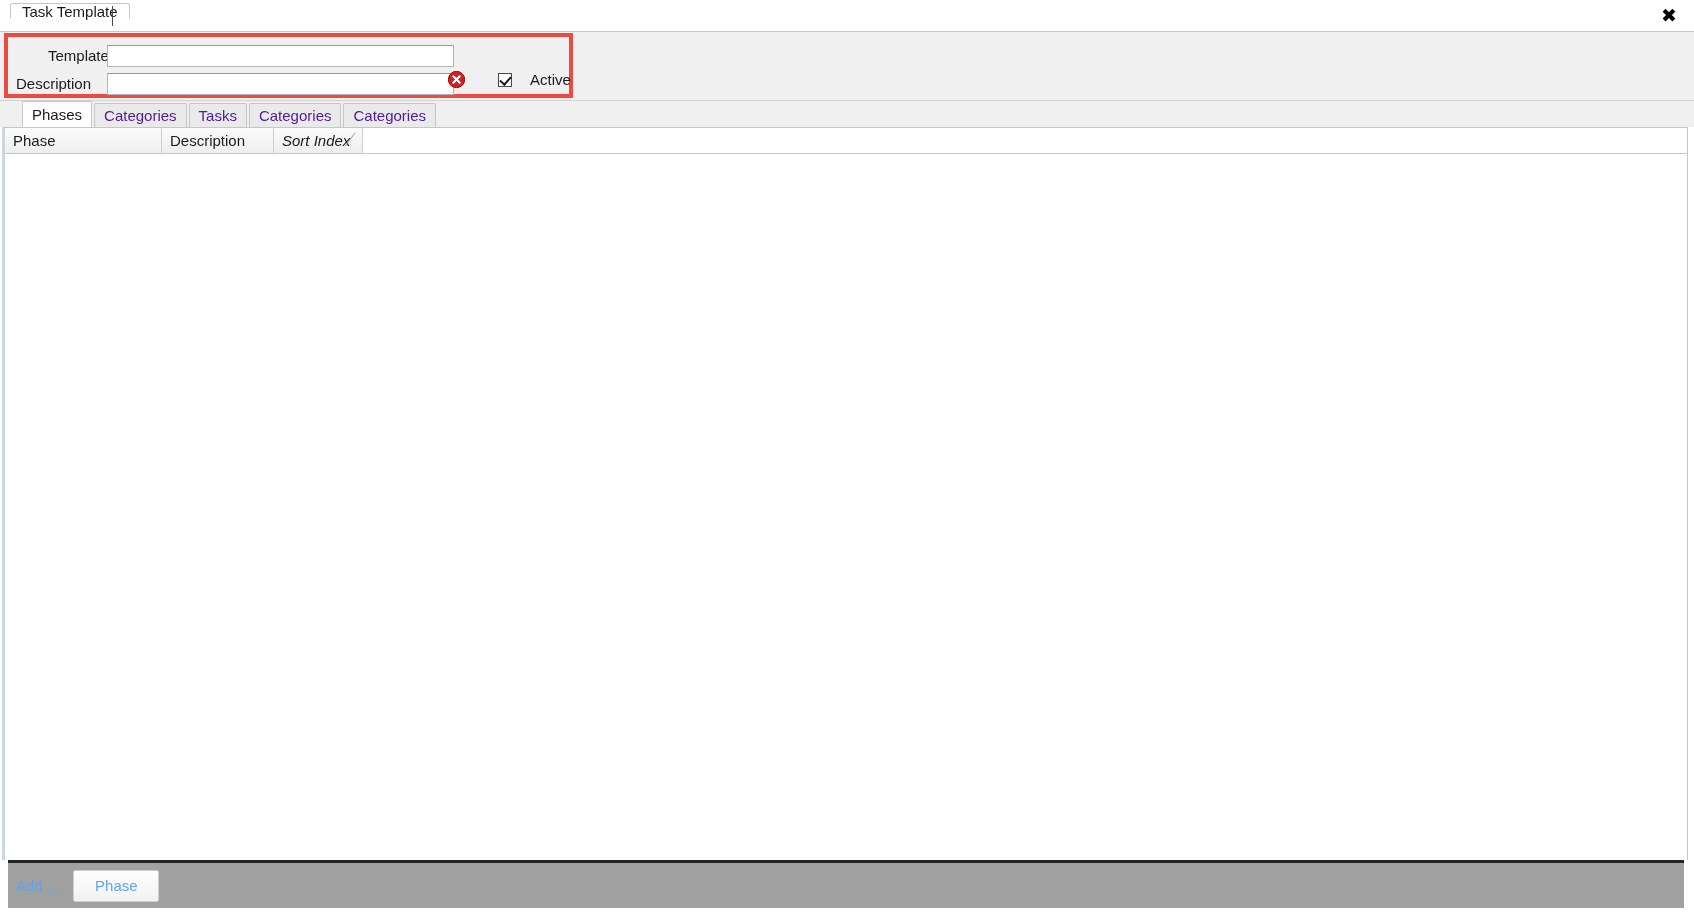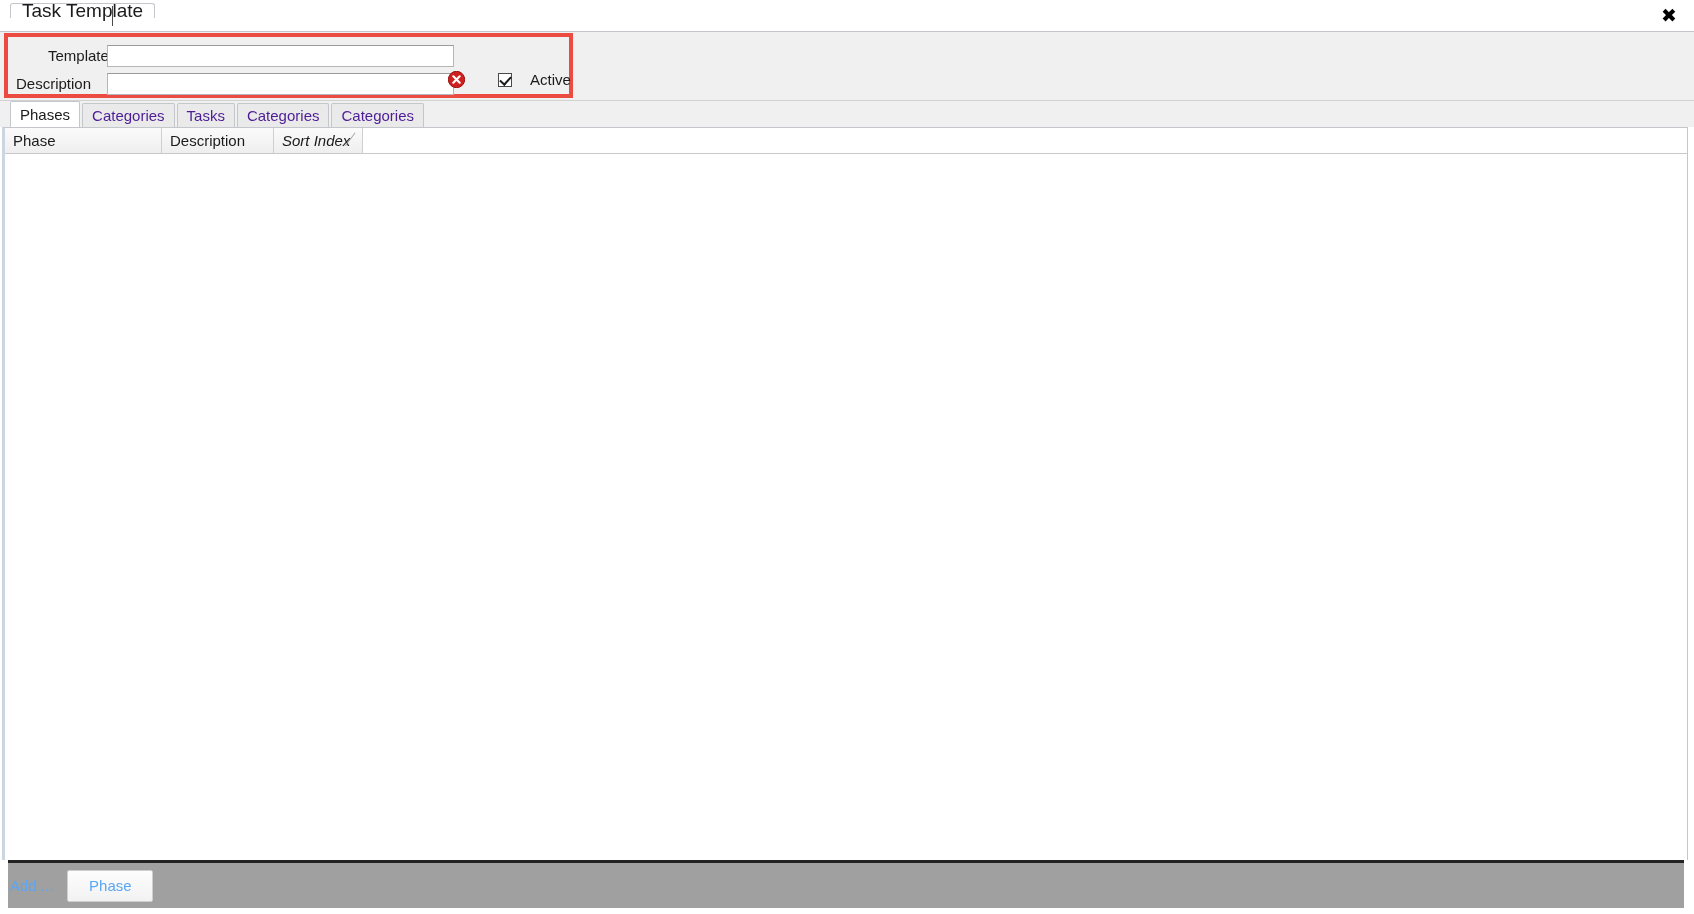--- a/index.html
+++ b/index.html
@@ -40,21 +40,21 @@
     top: 3px;
     height: 15px;
     padding: 0 11px;
     display: flex;
     align-items: center;
     background: #ffffff;
     border: 1px solid #c3c7cc;
     border-bottom: none;
     border-top-left-radius: 3px;
     border-top-right-radius: 3px;
-    font-size: 19px;
+    font-size: 15px;
     color: #1b1b1b;
     white-space: nowrap;
     box-sizing: border-box;
   }
   .caption-caret {
     position: absolute;
     left: 112px;
     top: 6px;
     width: 1px;
     height: 20px;
@@ -169,21 +169,21 @@
   }
 
   
   #tab-bar {
     position: relative;
     flex: 0 0 26px;
     height: 26px;
     background: #f0f0f0;
     display: flex;
     align-items: flex-end;
-    padding-left: 10px;
+    padding-left: 22px;
     box-sizing: border-box;
   }
   .tab {
     height: 24px;
     padding: 0 9px;
     display: flex;
     align-items: center;
     font-size: 15px;
     color: #4c1d95;
     background: #eaeaea;
@@ -262,21 +262,21 @@
   #bottom-bar {
     position: relative;
     flex: 0 0 48px;
     height: 48px;
     margin: 0 10px 6px 8px;
     background: #a0a0a0;
     border-top: 3px solid #232323;
     box-sizing: border-box;
     display: flex;
     align-items: center;
-    padding-left: 2px;
+    padding-left: 8px;
     gap: 14px;
   }
   #add-label {
     font-size: 15px;
     color: #5aa7f5;
     white-space: nowrap;
     cursor: pointer;
   }
   #phase-button {
     height: 32px;

